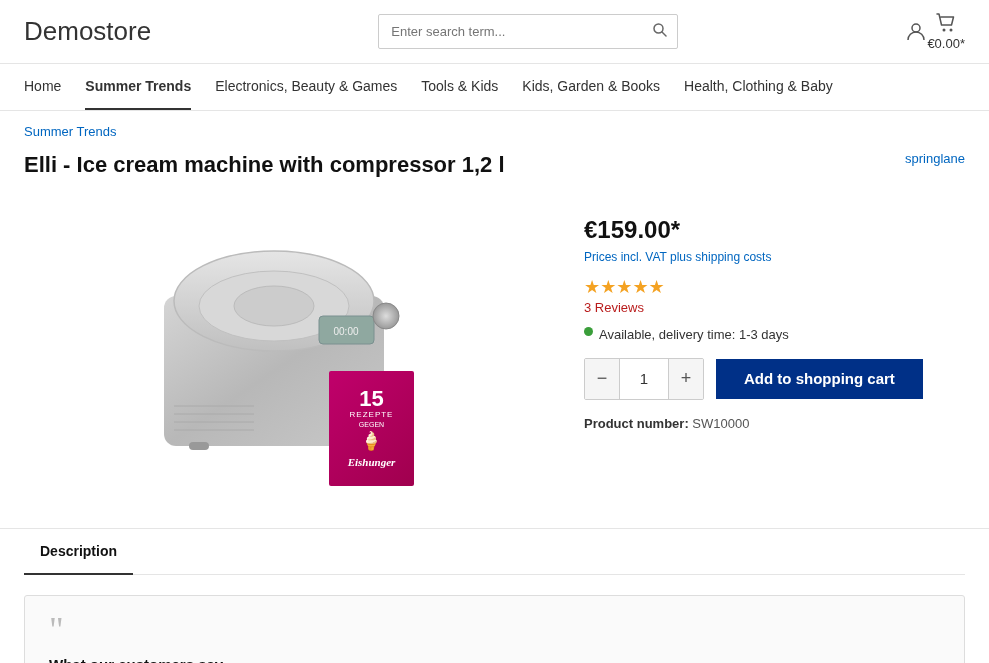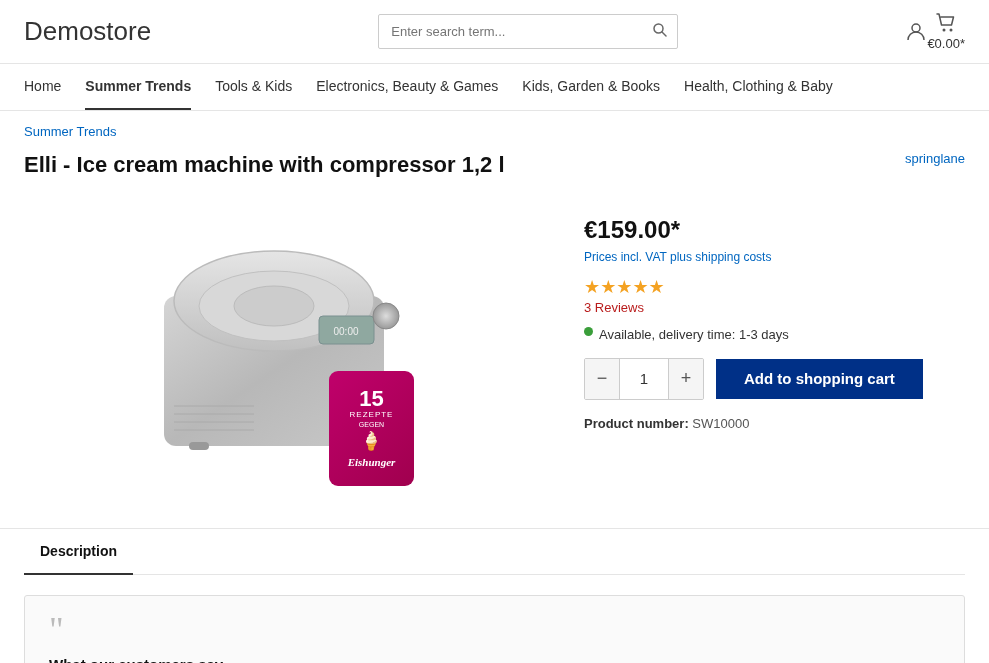--- a/index.html
+++ b/index.html
@@ -108,21 +108,21 @@
       position: relative;
     }
     
     .recipe-book {
       position: absolute;
       bottom: 10px;
       right: 60px;
       width: 85px;
       height: 115px;
       background: linear-gradient(135deg, #c0006b, #a0004e);
-      border-radius: 9px;
+      border-radius: 2px;
       display: flex;
       flex-direction: column;
       align-items: center;
       justify-content: center;
       padding: 8px;
       color: white;
       font-size: 9px;
       text-align: center;
       font-weight: bold;
     }
@@ -355,22 +355,22 @@
         <circle cx="16" cy="18" r="1.5" fill="#555"></circle>
       </svg>
       <span class="cart-info">€0.00*</span>
     </div>
   </div>
 </header>
 
 <nav class="nav">
   <a class="nav-item">Home</a>
   <a class="nav-item active">Summer Trends</a>
+  <a class="nav-item">Electronics, Beauty &amp; Games</a>
   <a class="nav-item">Tools &amp; Kids</a>
-  <a class="nav-item">Electronics, Beauty &amp; Games</a>
   <a class="nav-item">Kids, Garden &amp; Books</a>
   <a class="nav-item">Health, Clothing &amp; Baby</a>
 </nav>
 
 <div class="breadcrumb">
   <a style="color:#0066c0;font-size:13px;text-decoration:none;">Summer Trends</a>
 </div>
 
 <div class="product-page-title-row">
   <h1 class="product-title">Elli - Ice cream machine with compressor 1,2 l</h1>

